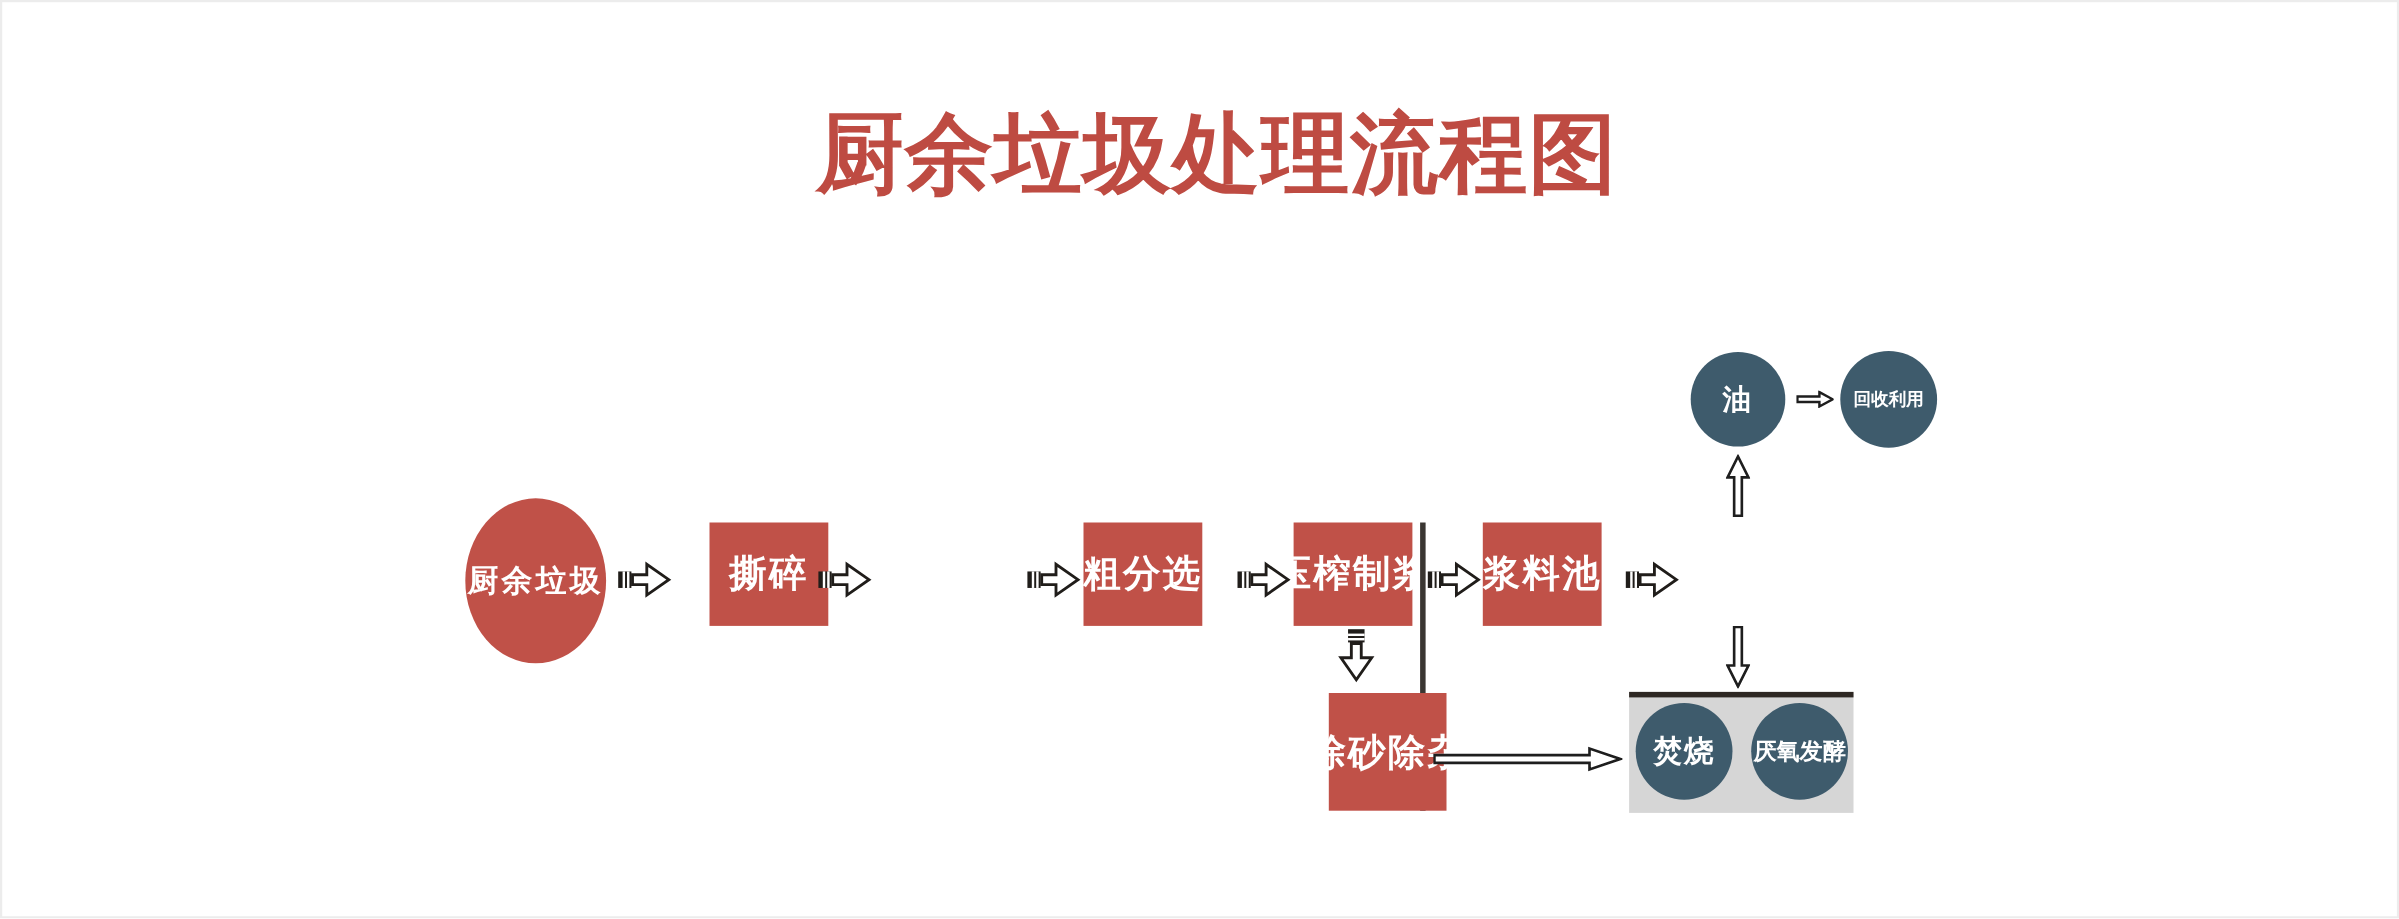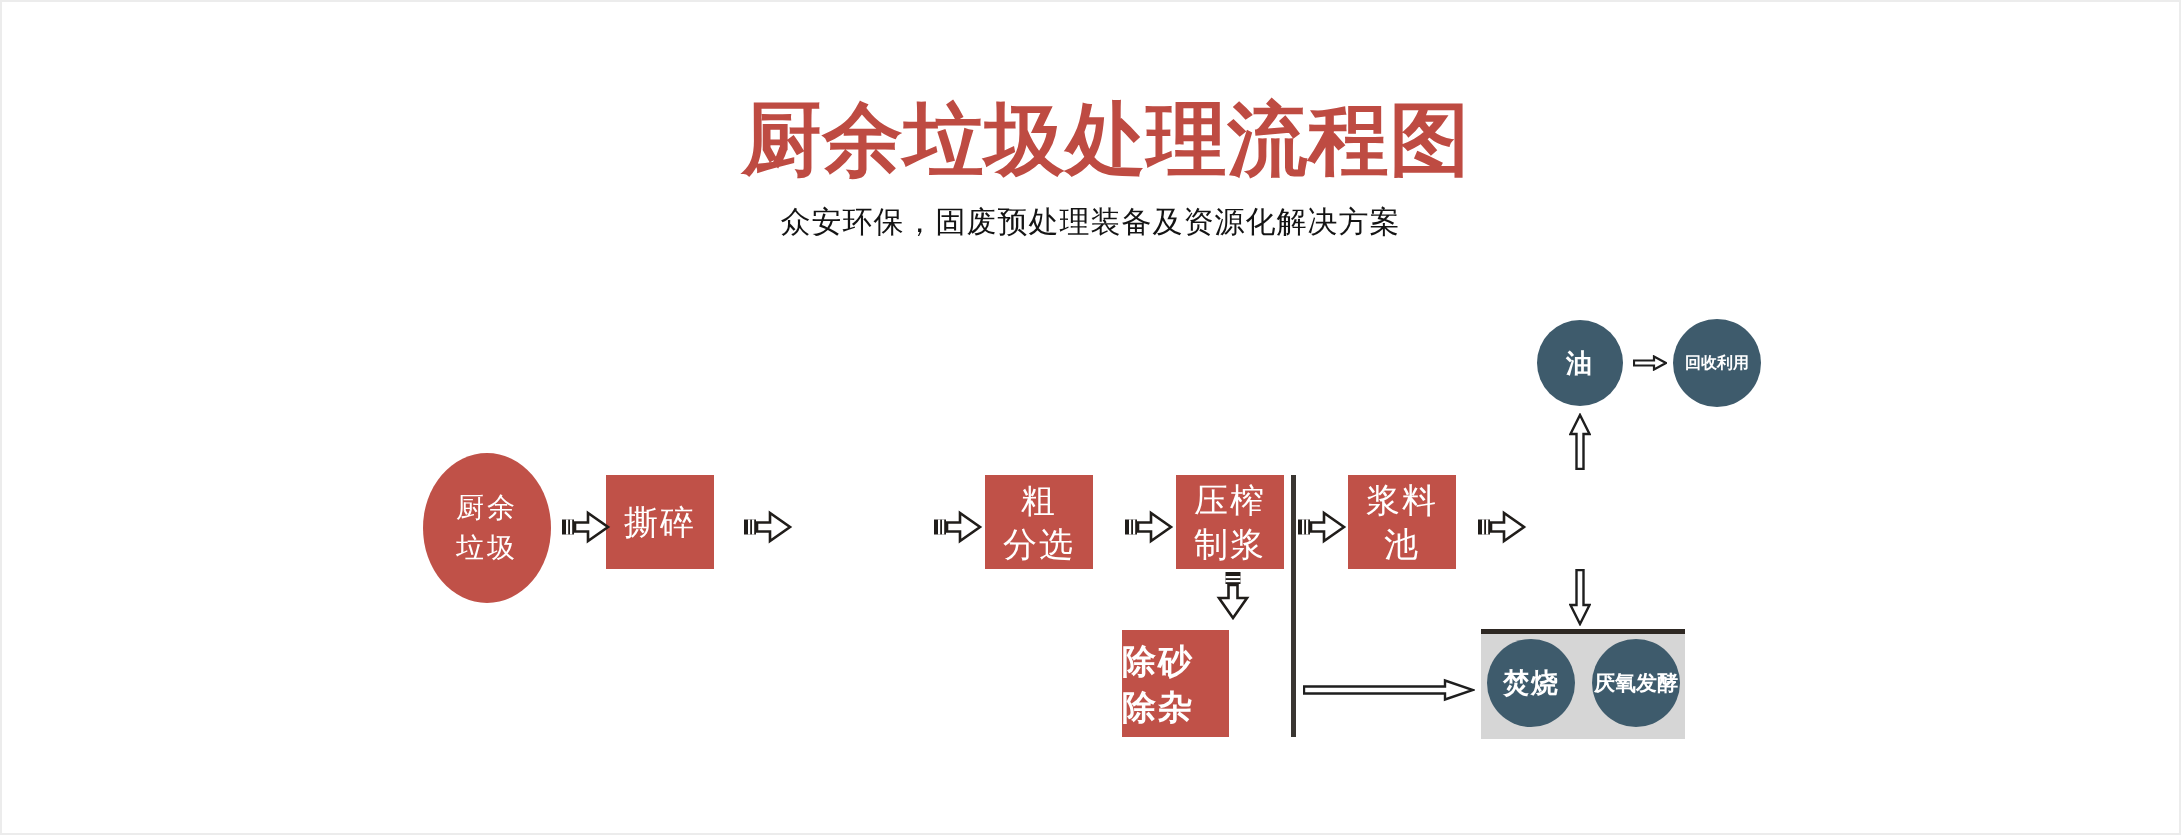--- a/index.html
+++ b/index.html
@@ -10,28 +10,28 @@
 
   
   .title{position:absolute;left:0;right:0;top:96px;text-align:center;
          font-size:80px;line-height:1.05;font-weight:800;color:#BE4B42;
          letter-spacing:1px;padding-left:31px;}
   .subtitle{position:absolute;left:0;right:0;top:198px;text-align:center;
          font-size:30px;line-height:44px;color:#141414;
          font-family:"Liberation Serif","DejaVu Serif",serif;letter-spacing:1px;}
 
   
-  .node{position:absolute;display:flex;flex-direction:column;align-items:center;
-        justify-content:center;color:#fff;font-weight:400;text-align:center;z-index:2;}
+  .node{position:absolute;display:flex;flex-direction:row;align-items:center;
+        justify-content:center;color:#fff;font-weight:700;text-align:center;z-index:2;}
   .ellipse{left:421px;top:451px;width:128px;height:150px;border-radius:50%;
         background:#C05148;font-size:28px;line-height:40px;letter-spacing:3px;}
   .box{top:473px;width:108px;height:94px;background:#C05148;
         font-size:34px;line-height:44px;letter-spacing:2px;}
-  .box-desand{position:absolute;left:1120px;top:628px;width:107px;height:107px;
-        background:#C05148;display:flex;flex-direction:column;
+  .box-desand{position:absolute;left:1206px;top:628px;width:107px;height:107px;
+        background:#C05148;display:flex;flex-direction:row;align-items:center;
         justify-content:center;color:#fff;font-weight:700;font-size:34px;
         line-height:46px;letter-spacing:2px;z-index:2;}
   .bl{white-space:nowrap;}
 
   .circle-blue{position:absolute;border-radius:50%;background:#3E5B6C;color:#fff;
         font-weight:700;display:flex;align-items:center;justify-content:center;
         text-align:center;z-index:3;}
   .c-oil{left:1535px;top:318px;width:86px;height:86px;font-size:26px;letter-spacing:2px;}
   .c-recycle{left:1671px;top:317px;width:88px;height:88px;font-size:16px;letter-spacing:0;}
   .c-burn{left:1485px;top:637px;width:88px;height:88px;font-size:27px;letter-spacing:1px;}
@@ -48,29 +48,28 @@
   
   .watermark{position:absolute;left:983px;top:415px;width:422px;height:120px;z-index:5;
          pointer-events:none;}
 </style>
 </head>
 <body>
 
 <div id="stage">
 
   <div class="title">厨余垃圾处理流程图</div>
-  <div class="subtitle">众安环保，固废预处理装备及资源化解决方案</div>
 
 
   <div class="node ellipse">
     <div class="bl">厨余</div>
     <div class="bl">垃圾</div>
   </div>
 
-  <div class="node box" style="left:604px">
+  <div class="node box" style="left:643px">
     <div class="bl">撕碎</div>
   </div>
   <div class="node box" style="left:983px">
     <div class="bl">粗</div>
     <div class="bl">分选</div>
   </div>
   <div class="node box" style="left:1174px">
     <div class="bl">压榨</div>
     <div class="bl">制浆</div>
   </div>

